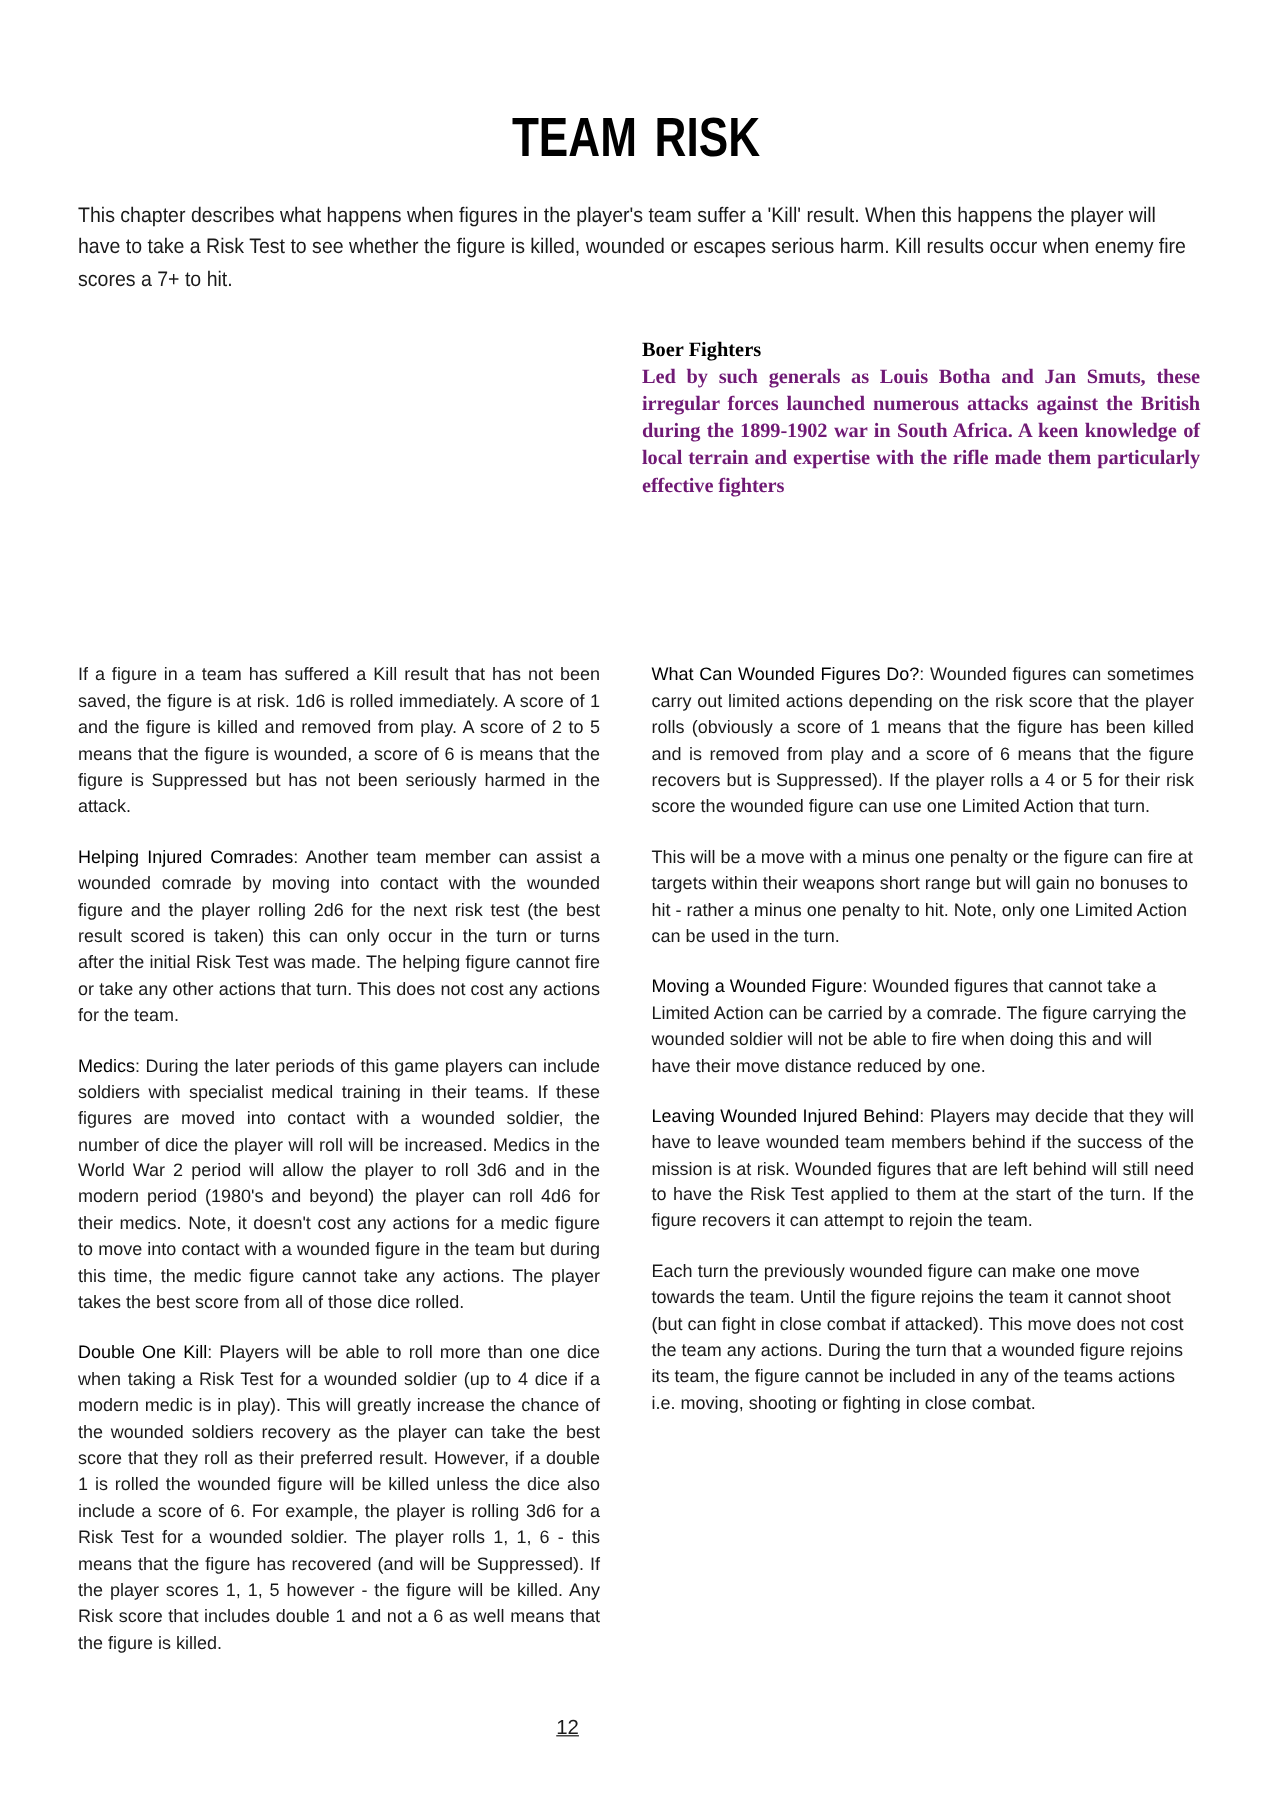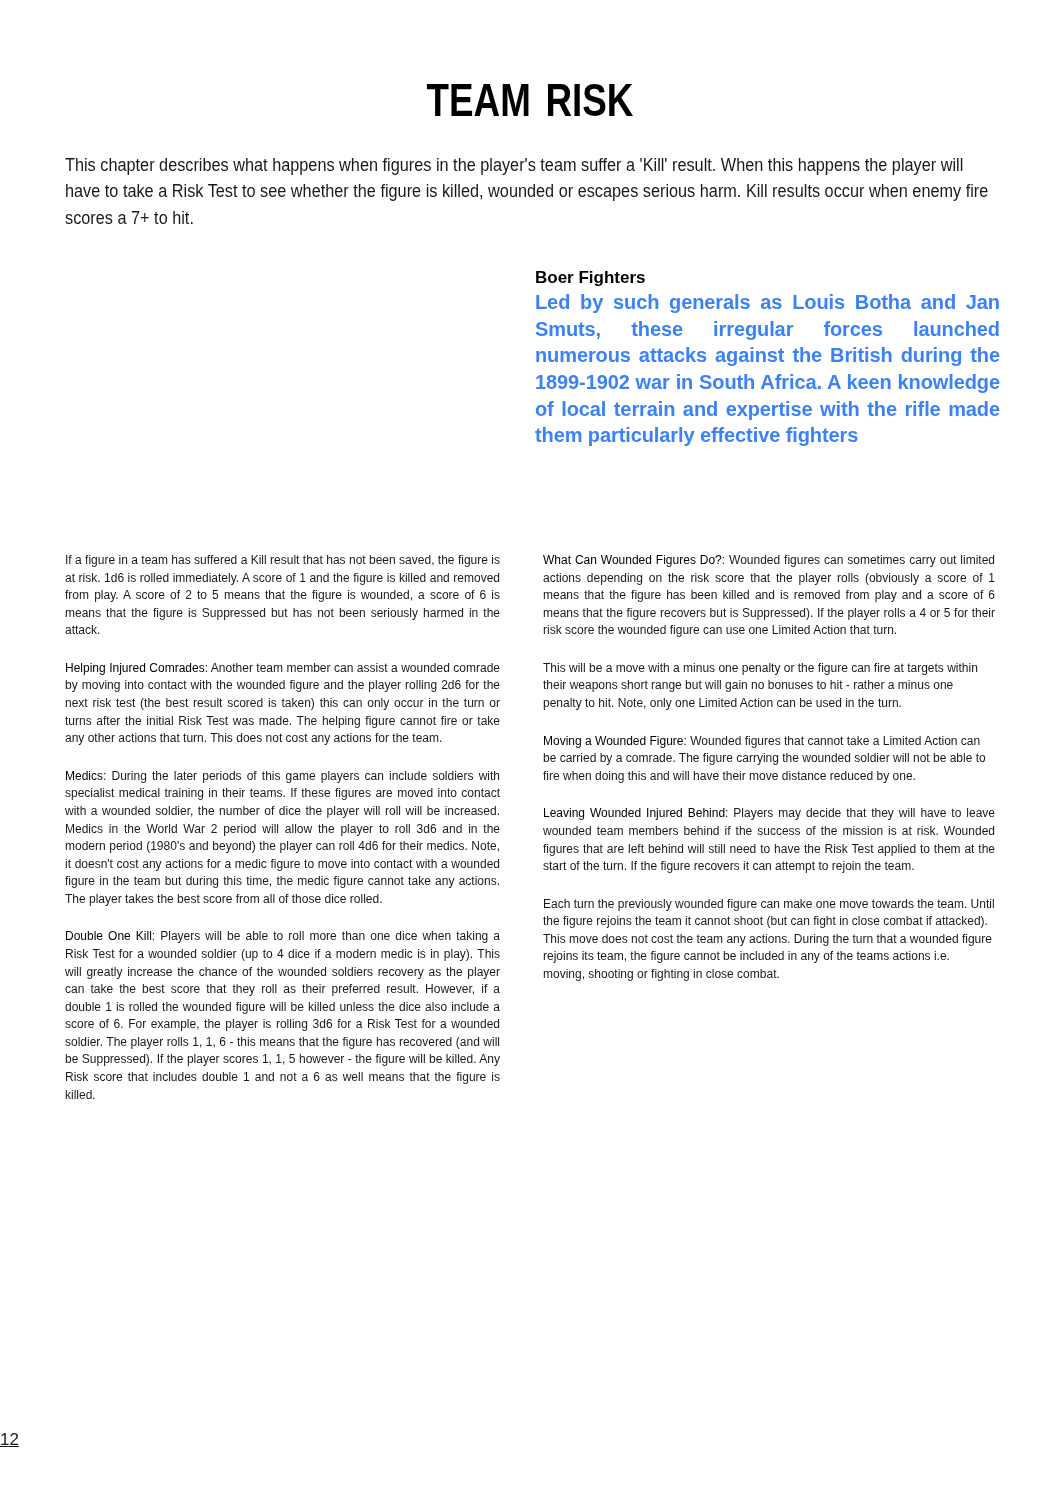--- a/index.html
+++ b/index.html
@@ -15,21 +15,21 @@
     color: #111111;
     overflow: hidden;
   }
 
   .page {
     position: absolute;
     left: 0; top: 0;
     width: 1060px;
     height: 1500px;
     box-sizing: border-box;
-    padding: 0 65px;
+    padding: 14px 65px;
   }
 
   
   .chapter-title {
     text-align: center;
     margin: 0;
     padding-top: 60px;
     font-family: "Liberation Sans", sans-serif;
     font-weight: 700;
     font-size: 66px;
@@ -83,35 +83,35 @@
     color: #000000;
   }
 
   .sidebar {
     position: absolute;
     left: 470px;
     top: 6px;
     width: 465px;
   }
   .sidebar-title {
-    font-family: Liberation Sans, sans-serif;
+    font-family: Liberation Serif, serif;
     font-size: 17px;
     font-weight: 700;
     line-height: 1.32;
     margin: 0 0 0 0;
     color: #000000;
   }
   .sidebar-body {
-    font-family: Liberation Sans, sans-serif;
-    font-size: 20px;
+    font-family: Liberation Serif, serif;
+    font-size: 17px;
     font-weight: 700;
     line-height: 1.33;
     margin: 0;
     text-align: justify;
-    color: #3b82f6;
+    color: #701a75;
     letter-spacing: -0.1px;
   }
 
   
   .columns {
     position: absolute;
     left: 65px;
     top: 552px;
     width: 930px;
     display: flex;
@@ -119,38 +119,39 @@
   }
   .col {
     width: 465px;
     box-sizing: border-box;
   }
   .col.left  { padding-right: 30px; }
   .col.right { padding-left: 13px; }
 
   .col p {
     margin: 0 0 20px 0;
-    font-size: 12px;
+    font-size: 15px;
     line-height: 1.465;
     text-align: justify;
     color: #1a1a1a;
   }
   .col p:last-child { margin-bottom: 0; }
   .col p.ragged { text-align: left; }
   .col b {
     font-weight: 400;
     color: #000000;
   }
 
   
   .page-number {
     position: absolute;
     left: 0;
     top: 1430px;
     width: 946px;
+    text-align: center;
     font-size: 17px;
     color: #1a1a1a;
     text-decoration: underline;
   }
 </style>
 </head>
 <body>
 
 <div class="page">
 

